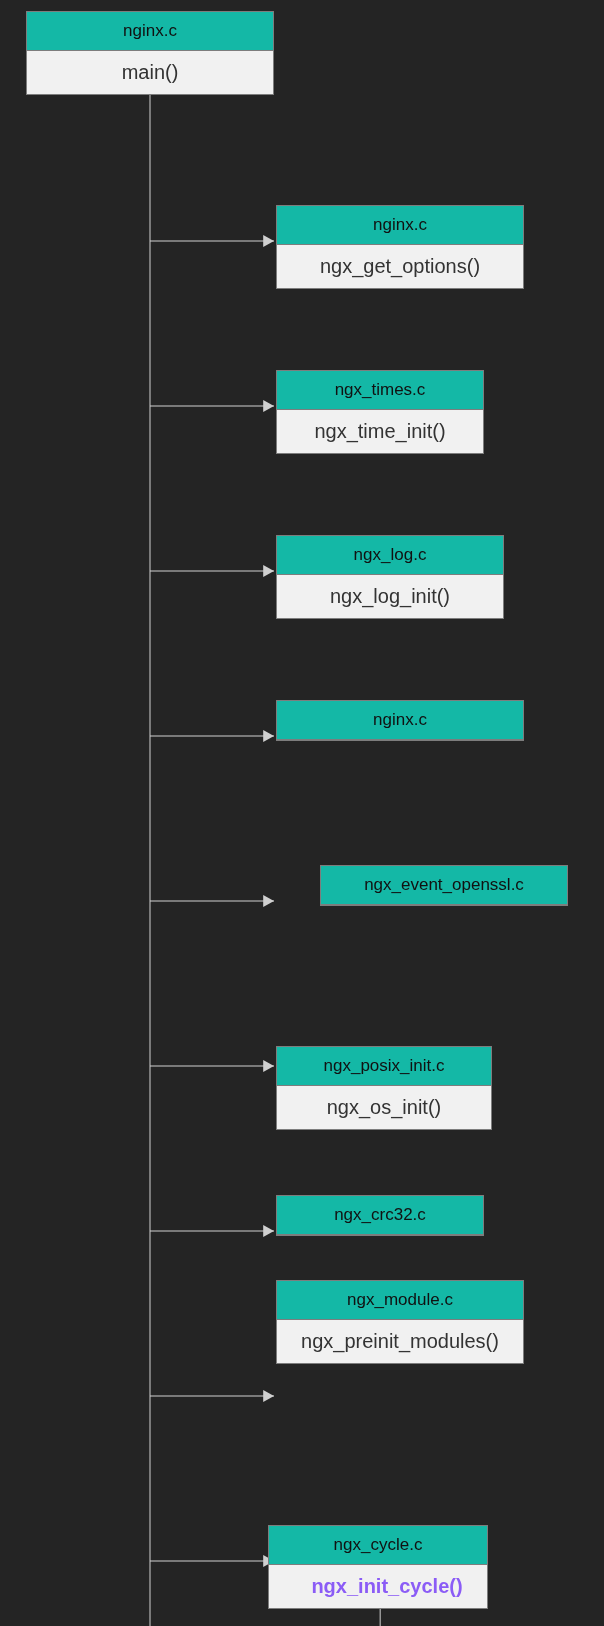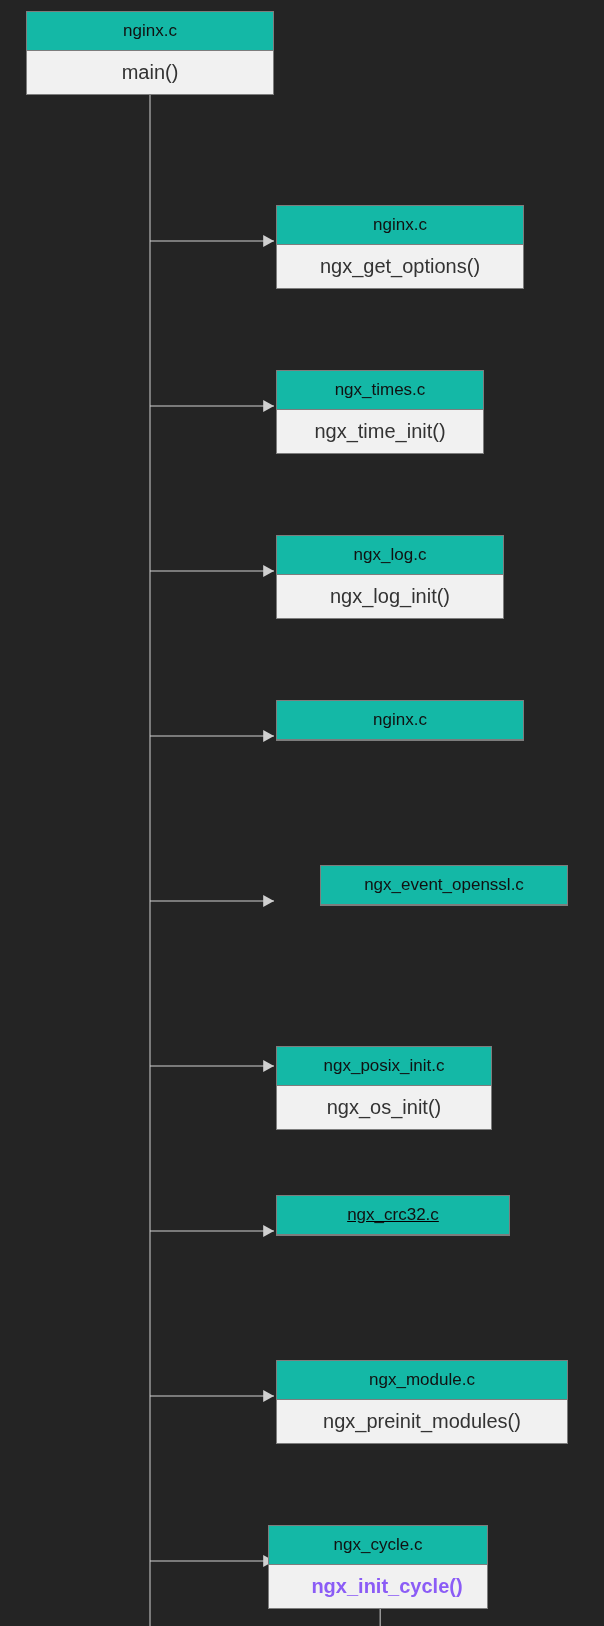--- a/index.html
+++ b/index.html
@@ -86,24 +86,24 @@
     <div class="node" style="left: 276px; top: 700px; width: 248px;">
       <div class="title">nginx.c</div>
     </div>
     <div class="node" style="left: 276px; top: 865px; width: 248px; margin-left: 44px;">
       <div class="title">ngx_event_openssl.c</div>
     </div>
     <div class="node" style="left: 276px; top: 1030px; width: 216px; margin-top: 16px;">
       <div class="title">ngx_posix_init.c</div>
       <div class="func">ngx_os_init()</div>
     </div>
-    <div class="node" style="left: 276px; top: 1195px; width: 234px; text-decoration: underline;">
+    <div class="node" style="left: 276px; top: 1195px; width: 208px;">
       <div class="title">ngx_crc32.c</div>
     </div>
-    <div class="node" style="left: 276px; top: 1360px; width: 292px;">
+    <div class="node" style="left: 276px; top: 1280px; width: 248px;">
       <div class="title">ngx_module.c</div>
       <div class="func">ngx_preinit_modules()</div>
     </div>
     <div class="node" style="left: 268px; top: 1525px; width: 220px;">
       <div class="title">ngx_cycle.c</div>
       <div class="func hot">ngx_init_cycle()</div>
     </div>
   </div>
 
 </body></html>

